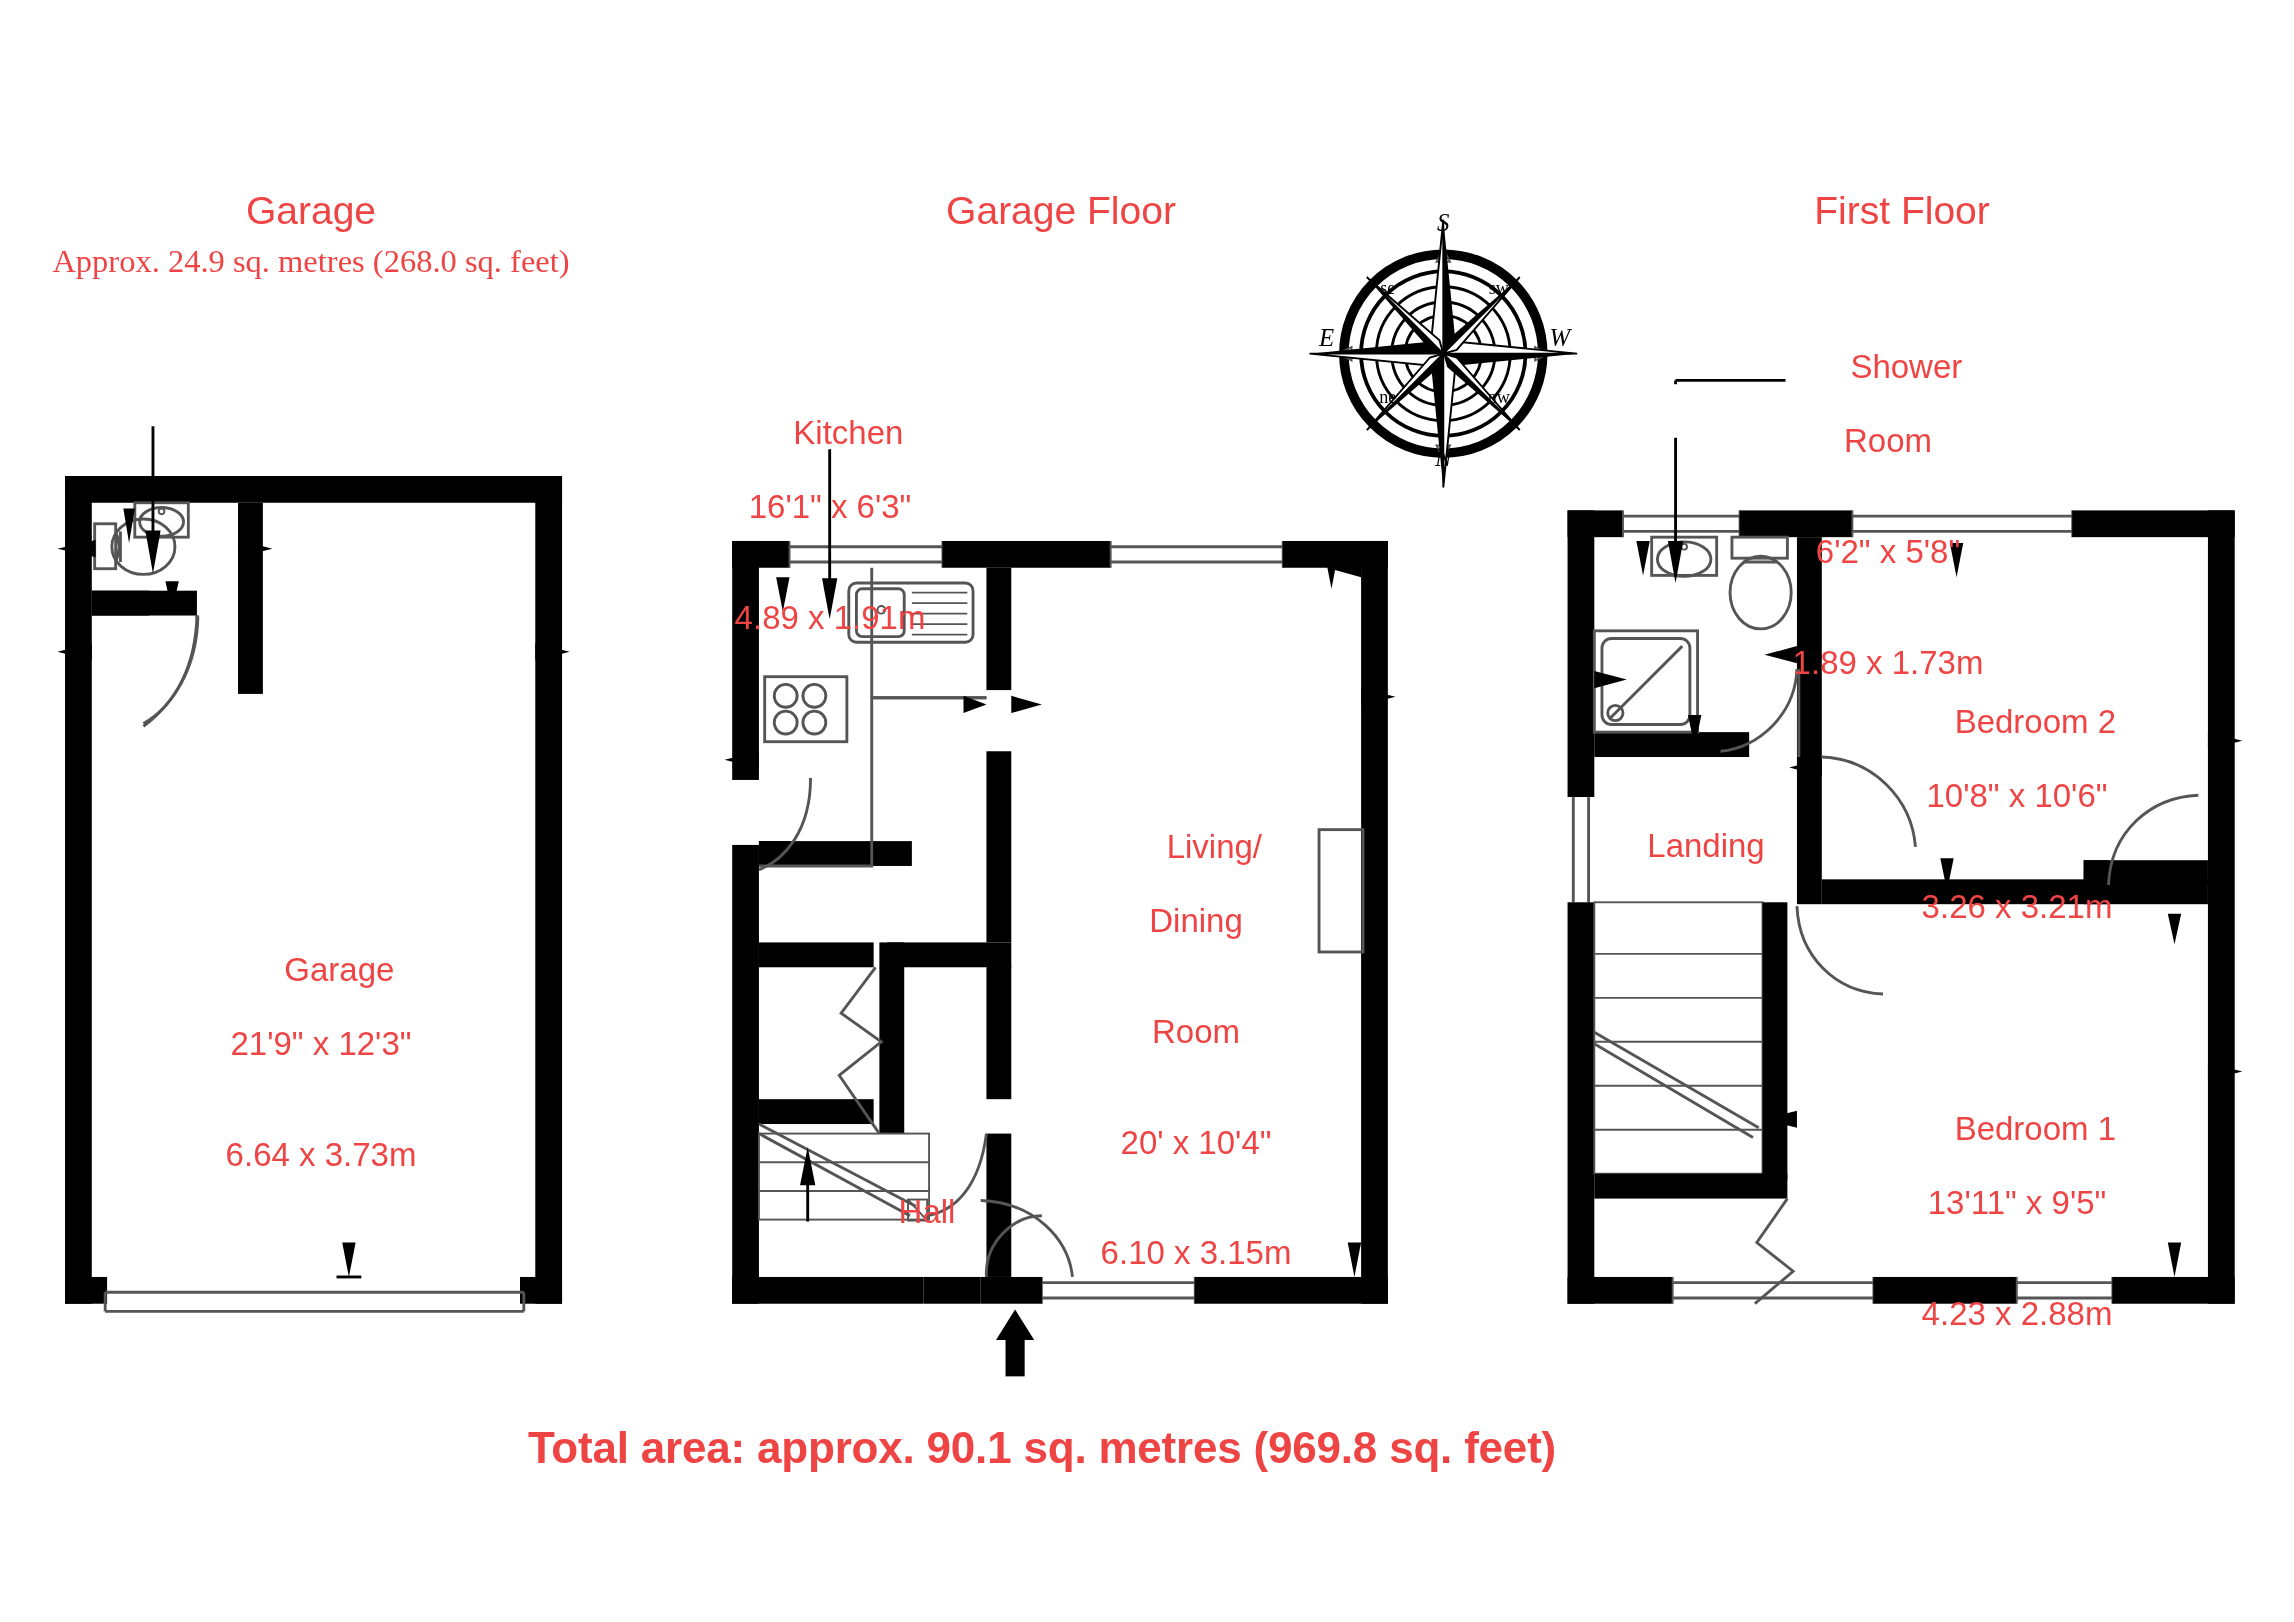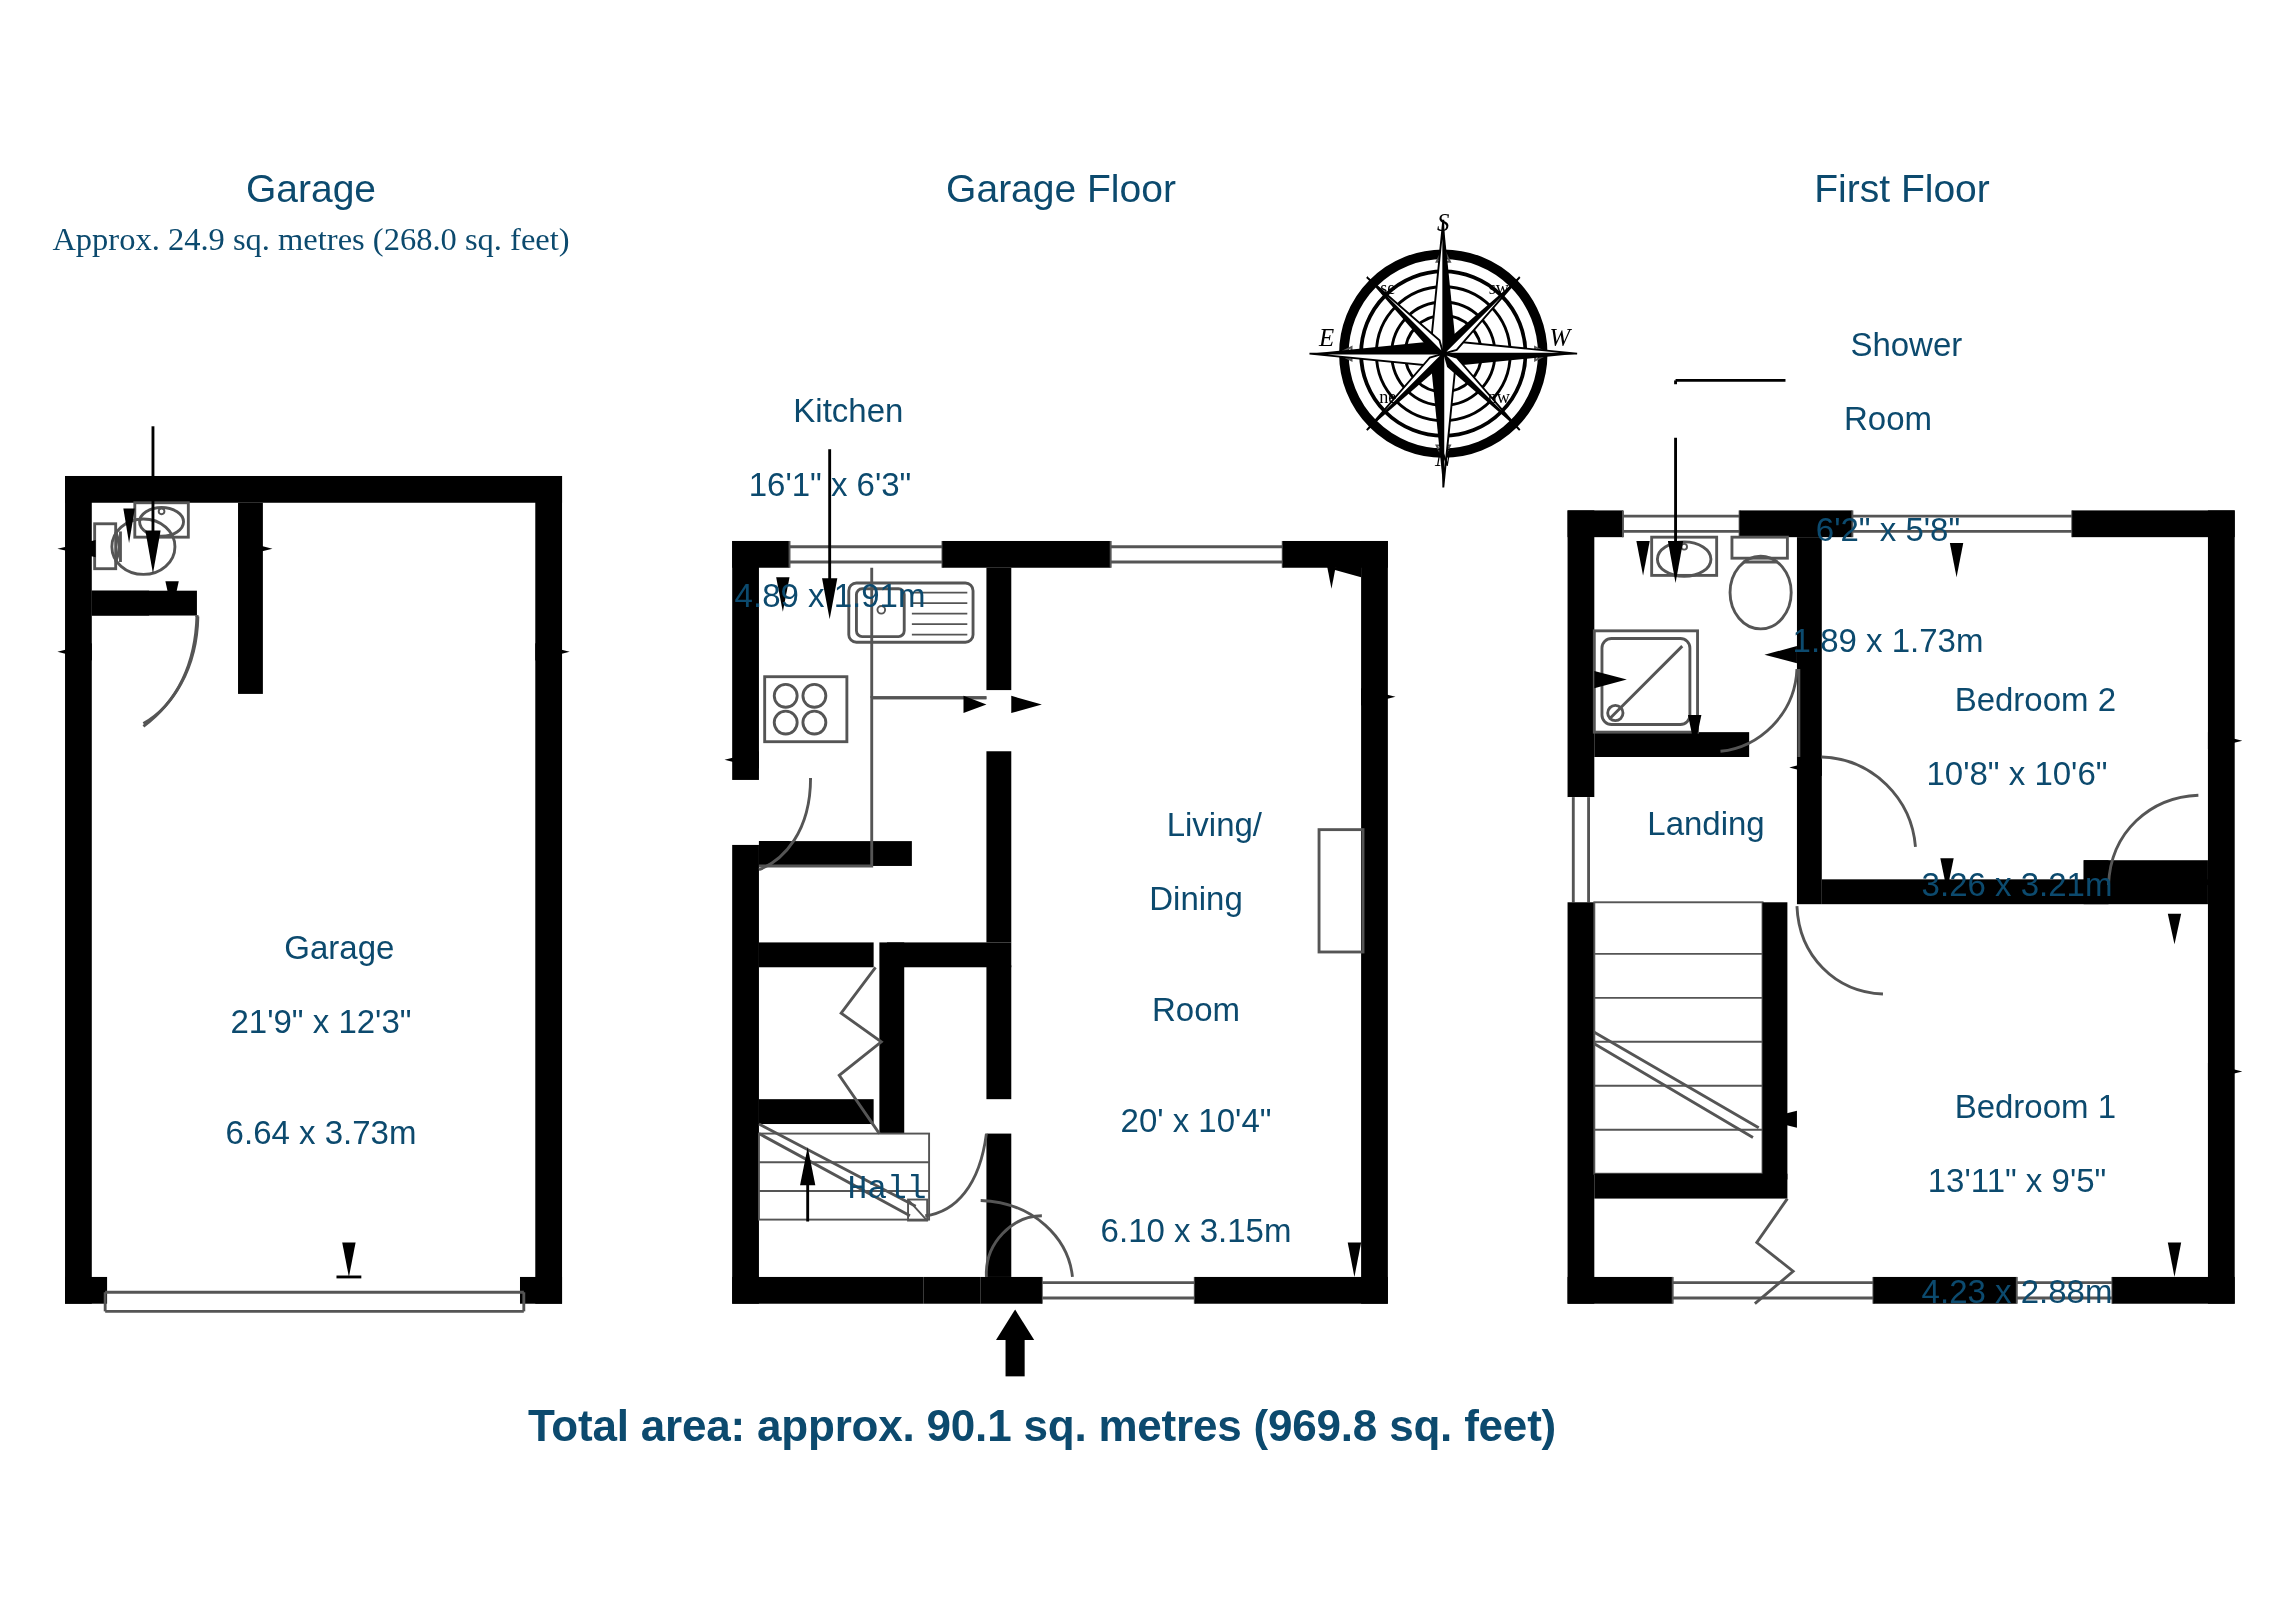--- a/index.html
+++ b/index.html
@@ -25,21 +25,22 @@
     position: absolute;
     left: 0; top: 0;
     width: 2294px;
     height: 1622px;
   }
   .txt {
     position: absolute;
     white-space: pre;
     line-height: 1.12;
     text-align: center;
-    color: #0c4a6e;
+    color: #ef4444;
+    margin-top: 22px;
   }
   .floor-title {
     font-size: 39px;
     font-weight: 400;
     font-family: "Liberation Sans", sans-serif;
   }
   .floor-area {
     font-size: 32.5px;
     font-family: "Liberation Serif", serif;
   }
@@ -402,21 +403,21 @@
   </div>
 
   <div class="txt room-label center-x" style="left:1196px; top:770px;">
     <span>Living/</span>
     <span class="dim">Dining</span>
     <span class="dim">Room</span>
     <span class="dim">20' x 10'4"</span>
     <span class="dim">6.10 x 3.15m</span>
   </div>
 
-  <div class="txt hall-label center-x" style="left:887px; top:1172px;font-family:Liberation Mono, monospace;">Hall</div>
+  <div class="txt hall-label center-x" style="left:927px; top:1172px;">Hall</div>
 
   <div class="txt floor-title center-x" style="left:1902px; top:167px;">First Floor</div>
 
   <div class="txt room-label center-x" style="left:1888px; top:290px;">
     <span>Shower</span>
     <span class="dim">Room</span>
     <span class="dim">6'2" x 5'8"</span>
     <span class="dim">1.89 x 1.73m</span>
   </div>
 

